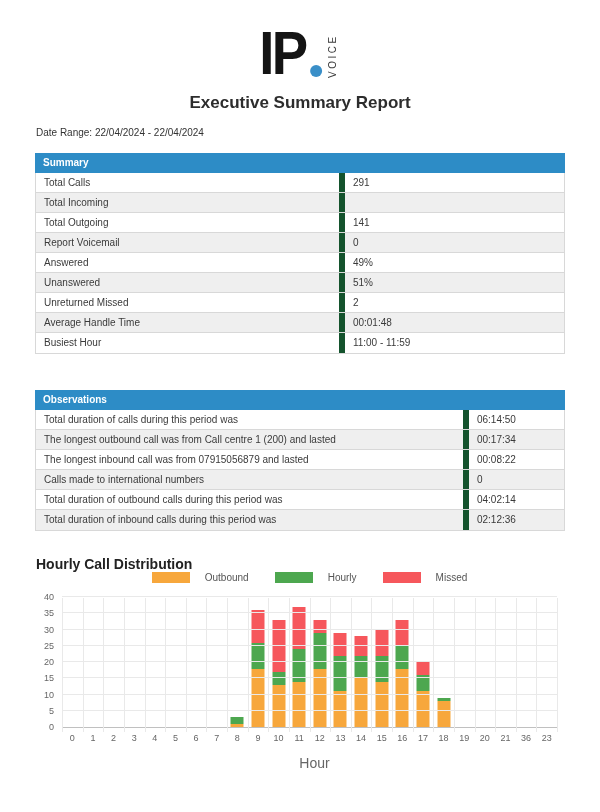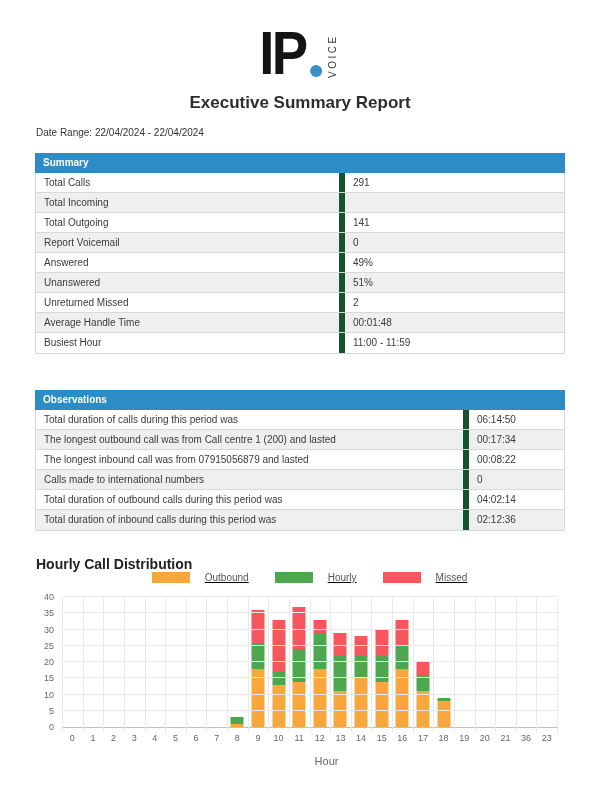--- a/index.html
+++ b/index.html
@@ -33,36 +33,36 @@
   .trow:nth-child(even) { background:#efefef; }
   .tcell-label { padding-left:8px; border-right:6px solid #14532d; overflow:hidden; white-space:nowrap; }
   .tcell-value { padding-left:8px; flex:1; overflow:hidden; white-space:nowrap; }
   #summary-table .tcell-label { flex:0 0 58.5%; }
   #observations-table .tcell-label { flex:0 0 82%; }
 
   
   #chart-area { position:absolute; left:0; top:556px; width:600px; height:230px; }
   .chart-title { position:absolute; top:0; left:36px; font-size:14px; font-weight:700; color:#222; }
   .legend { position:absolute; top:16px; left:62px; width:495px; display:flex; justify-content:center; gap:26px; }
-  .legend-item { display:flex; align-items:center; gap:15px;text-decoration:underline; }
+  .legend-item { display:flex; align-items:center; gap:15px; }
   .legend-swatch { width:38px; height:11px; }
   .legend-label { font-size:10px; color:#555; }
   .y-labels { position:absolute; left:26px; top:42px; width:28px; height:130px; }
   .y-lab { position:absolute; right:0; width:28px; text-align:right; font-size:9px; color:#666; }
   .plot { position:absolute; left:62px; top:42px; width:495px; height:130px; border-bottom:1px solid #c0c0c0; }
   .hgrid { position:absolute; left:0; width:100%; height:1px; background:#e9e9e9; }
   .vgrid { position:absolute; top:0; width:1px; height:134px; background:#e9e9e9; }
   .cols { position:absolute; left:0; top:0; width:100%; height:100%; display:flex; }
   .col { flex:1; position:relative; }
   .stack { position:absolute; bottom:0; left:50%; transform:translateX(-50%); width:13px;
            display:flex; flex-direction:column-reverse; }
   .seg { width:13px; }
   .x-labels { position:absolute; left:62px; top:177px; width:495px; display:flex; }
   .x-lab { flex:1; text-align:center; font-size:9px; color:#666; }
-  .hour-label { position:absolute; left:79px; top:199px; width:495px; text-align:center; font-size:11px; color:#666; }
+  .hour-label { position:absolute; left:67px; top:199px; width:495px; text-align:center; font-size:14px; color:#666; }
 </style>
 </head>
 <body>
 
 <div id="page">
 
   <div class="logo">
     <span class="logo-ip">IP</span>
     <span class="logo-dot" style="background: rgb(58, 143, 200);"></span>
     <span class="logo-voice">VOICE</span>

